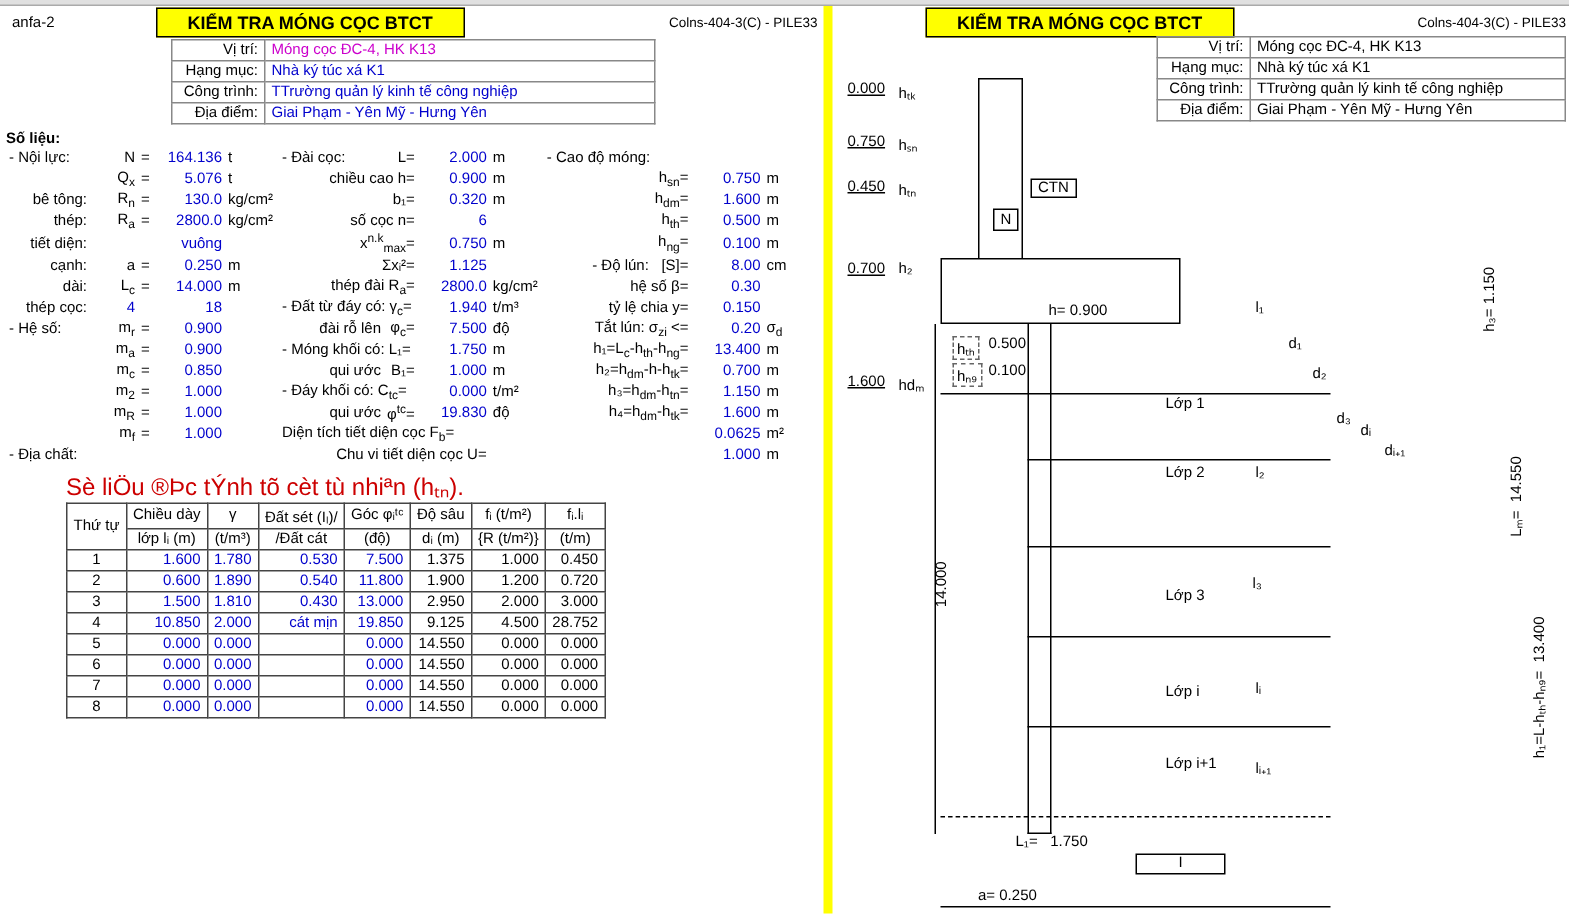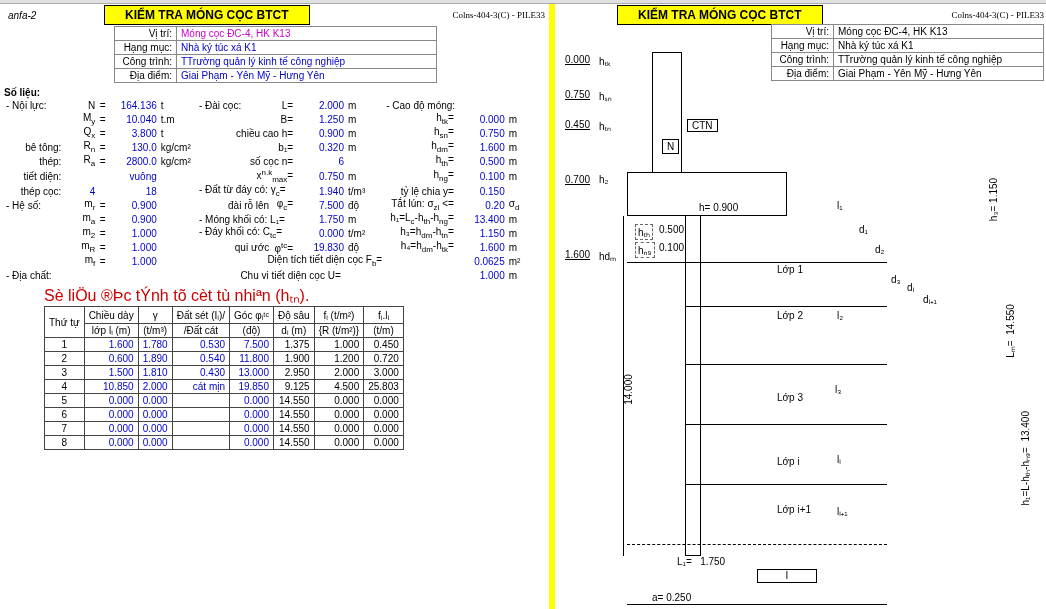--- a/index.html
+++ b/index.html
@@ -35,37 +35,36 @@
     flex: 1;
     padding: 2px;
     position: relative;
   }
   .title-bar {
     display: flex;
     align-items: center;
     height: 18px;
   }
   .anfa {
-    font-style: italic;
     color: #000;
     width: 100px;
     padding-left: 4px;
   }
   .title-box {
     background: #ffff00;
     font-weight: bold;
     text-align: center;
     padding: 2px 20px;
     font-size: 12px;
     border: 1px solid #000;
   }
   .right-ref {
     margin-left: auto;
     font-size: 9px;
-    font-family: Liberation Serif, serif;
+    font-family: Liberation Sans, sans-serif;
     text-align: right;
   }
   table.info {
     border-collapse: collapse;
     margin-top: 2px;
     margin-left: 110px;
     font-size: 10px;
   }
   table.info td {
     border: 1px solid #888;
@@ -196,40 +195,26 @@
         <td class="eq">=</td>
         <td class="v">164.136</td>
         <td class="u">t</td>
         <td style="width:70px">- Đài cọc:</td>
         <td class="r" style="width:20px">L=</td>
         <td class="v">2.000</td>
         <td class="u">m</td>
         <td colspan="4">- Cao độ móng:</td>
       </tr>
 
-      <tr>
-        <td></td>
-        <td class="r"><span>M</span><span class="sub">y</span></td>
-        <td class="eq">=</td>
-        <td class="v">10.040</td>
-        <td class="u">t.m</td>
-        <td></td>
-        <td class="r">B=</td>
-        <td class="v">1.250</td>
-        <td class="u">m</td>
-        <td class="r" style="width:40px"><span>h</span><span class="sub">tk</span>=</td>
-        <td class="v">0.000</td>
-        <td class="u">m</td>
-      </tr>
 
       <tr>
         <td></td>
         <td class="r"><span>Q</span><span class="sub">x</span></td>
         <td class="eq">=</td>
-        <td class="v">3.800</td>
+        <td class="v">5.076</td>
         <td class="u">t</td>
         <td class="r" colspan="2">chiều cao h=</td>
         <td class="v">0.900</td>
         <td class="u">m</td>
         <td class="r"><span>h</span><span class="sub">sn</span>=</td>
         <td class="v">0.750</td>
         <td class="u">m</td>
       </tr>
 
 
@@ -268,21 +253,47 @@
         <td class="v">vuông</td>
         <td></td>
         <td class="r" colspan="2"><span>x</span><span class="sup">n.k</span><span class="sub">max</span>=</td>
         <td class="v">0.750</td>
         <td class="u">m</td>
         <td class="r"><span>h</span><span class="sub">ng</span>=</td>
         <td class="v">0.100</td>
         <td class="u">m</td>
       </tr>
 
-
+      <tr>
+        <td class="r">cạnh:</td>
+        <td class="r">a</td>
+        <td class="eq">=</td>
+        <td class="v">0.250</td>
+        <td class="u">m</td>
+        <td class="r" colspan="2">Σxᵢ²=</td>
+        <td class="v">1.125</td>
+        <td></td>
+        <td class="r"><span>- Độ lún:</span> &nbsp; <span>[S]=</span></td>
+        <td class="v">8.00</td>
+        <td class="u">cm</td>
+      </tr>
+
+      <tr>
+        <td class="r">dài:</td>
+        <td class="r"><span>L</span><span class="sub">c</span></td>
+        <td class="eq">=</td>
+        <td class="v">14.000</td>
+        <td class="u">m</td>
+        <td class="r" colspan="2"><span>thép đài R</span><span class="sub">a</span>=</td>
+        <td class="v">2800.0</td>
+        <td class="u">kg/cm²</td>
+        <td class="r">hệ số β=</td>
+        <td class="v">0.30</td>
+        <td></td>
+      </tr>
 
       <tr>
         <td class="r">thép cọc:</td>
         <td class="r blue">4</td>
         <td></td>
         <td class="v">18</td>
         <td></td>
         <td colspan="2"><span>- Đất từ đáy có: γ</span><span class="sub">c</span>=</td>
         <td class="v">1.940</td>
         <td class="u">t/m³</td>
@@ -313,20 +324,34 @@
         <td class="v">0.900</td>
         <td></td>
         <td colspan="2">- Móng khối có: L₁=</td>
         <td class="v">1.750</td>
         <td class="u">m</td>
         <td class="r"><span>h₁=L</span><span class="sub">c</span><span>-h</span><span class="sub">th</span><span>-h</span><span class="sub">ng</span>=</td>
         <td class="v">13.400</td>
         <td class="u">m</td>
       </tr>
 
+      <tr>
+        <td></td>
+        <td class="r"><span>m</span><span class="sub">c</span></td>
+        <td class="eq">=</td>
+        <td class="v">0.850</td>
+        <td></td>
+        <td class="r">qui ước</td>
+        <td class="r">B₁=</td>
+        <td class="v">1.000</td>
+        <td class="u">m</td>
+        <td class="r"><span>h₂=h</span><span class="sub">dm</span><span>-h-h</span><span class="sub">tk</span>=</td>
+        <td class="v">0.700</td>
+        <td class="u">m</td>
+      </tr>
 
       <tr>
         <td></td>
         <td class="r"><span>m</span><span class="sub">2</span></td>
         <td class="eq">=</td>
         <td class="v">1.000</td>
         <td></td>
         <td colspan="2"><span>- Đáy khối có: C</span><span class="sub">tc</span>=</td>
         <td class="v">0.000</td>
         <td class="u">t/m²</td>
@@ -349,21 +374,21 @@
         <td class="v">1.600</td>
         <td class="u">m</td>
       </tr>
 
       <tr>
         <td></td>
         <td class="r"><span>m</span><span class="sub">f</span></td>
         <td class="eq">=</td>
         <td class="v">1.000</td>
         <td></td>
-        <td colspan="4" style="text-align:right"><span>Diện tích tiết diện cọc F</span><span class="sub">b</span>=</td>
+        <td colspan="4" style=""><span>Diện tích tiết diện cọc F</span><span class="sub">b</span>=</td>
         <td></td>
         <td class="v">0.0625</td>
         <td class="u">m²</td>
       </tr>
 
       <tr>
         <td>- Địa chất:</td>
         <td colspan="4"></td>
         <td colspan="4" style="text-align:center">Chu vi tiết diện cọc U=</td>
         <td></td>
@@ -430,21 +455,21 @@
             <td class="n">3.000</td>
           </tr>
           <tr>
             <td>4</td>
             <td class="v">10.850</td>
             <td class="v">2.000</td>
             <td class="v">cát mịn</td>
             <td class="v">19.850</td>
             <td class="n">9.125</td>
             <td class="n">4.500</td>
-            <td class="n">25.803</td>
+            <td class="n">28.752</td>
           </tr>
           <tr>
             <td>5</td>
             <td class="v">0.000</td>
             <td class="v">0.000</td>
             <td class="v"></td>
             <td class="v">0.000</td>
             <td class="n">14.550</td>
             <td class="n">0.000</td>
             <td class="n">0.000</td>

